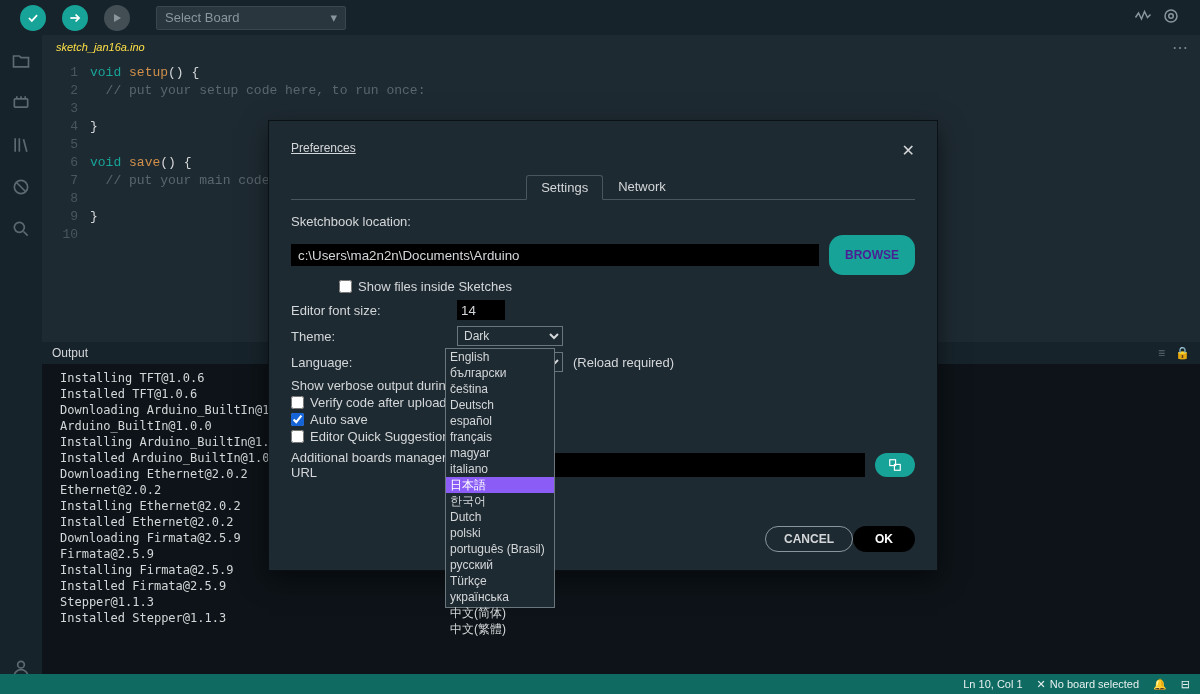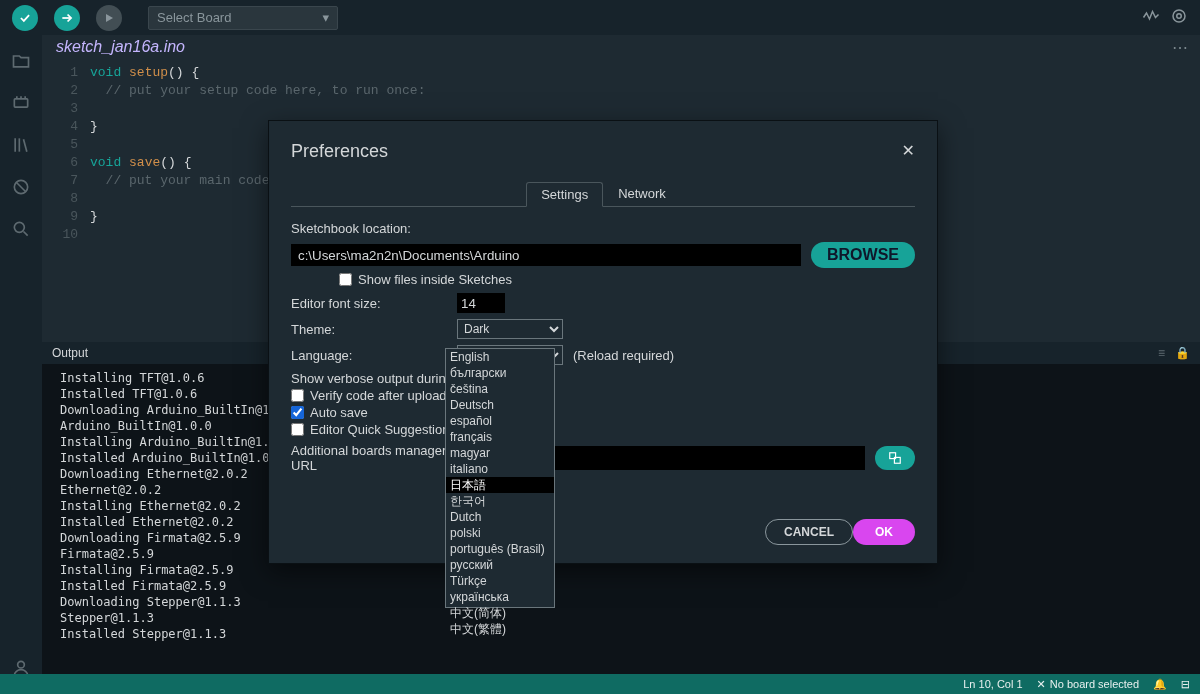--- a/index.html
+++ b/index.html
@@ -10,21 +10,21 @@
   font-size: 13px;
   color: #d4d7d9;
   overflow: hidden;
   position: relative;
 }
 .toolbar {
   height: 35px;
   background: #17232b;
   display: flex;
   align-items: center;
-  padding: 0 12px;
+  padding: 0 20px;
   gap: 16px;
 }
 .tb-btn {
   width: 26px; height: 26px;
   border-radius: 50%;
   display: flex; align-items: center; justify-content: center;
   cursor: pointer;
 }
 .tb-btn.active { background: #17a398; }
 .tb-btn.inactive { background: #424e54; }
@@ -51,23 +51,23 @@
 .rail-icon svg { width: 20px; height: 20px; }
 .user-icon { margin-top: auto; margin-bottom: 15px; }
 .tab-bar {
   position: absolute; left: 42px; top: 35px; right: 0;
   height: 25px;
   background: #1e2a32;
   display: flex; align-items: center;
 }
 .file-tab {
   padding: 4px 14px;
-  color: #c4b5fd;
+  color: #fde047;
   font-style: italic;
-  font-size: 16px;
+  font-size: 11px;
   border-bottom: 1px solid transparent;
 }
 .tab-dots { margin-left: auto; padding: 0 12px; color: #7a868c; cursor: pointer; font-size:16px;}
 .editor {
   position: absolute; left: 42px; top: 60px; right: 0;
   height: 280px;
   background: #1e2a32;
   display: flex;
   font-family: Consolas, "Courier New", monospace;
   font-size: 13px;
@@ -126,21 +126,21 @@
 .modal {
   position: absolute;
   left: 268px; top: 120px;
   width: 670px;
   background: #1e2a32;
   border: 1px solid #0a1014;
   box-shadow: 0 8px 24px rgba(0,0,0,.5);
   padding: 20px 22px 18px;
   z-index: 10;
 }
-.modal h2 { font-size: 18px; font-weight: 400; color: #d4d7d9; }
+.modal h2 { font-size: 12px; font-weight: 400; color: #d4d7d9; text-decoration: underline; }
 .modal-close { position: absolute; top: 20px; right: 22px; cursor: pointer; color:#d4d7d9; font-size:16px;}
 .modal-tabs {
   margin-top: 20px;
   border-bottom: 1px solid #4a565c;
   display: flex; justify-content: center; gap: 1px;
 }
 .modal-tab {
   padding: 4px 14px;
   cursor: pointer;
   font-size: 13px;
@@ -157,25 +157,25 @@
 .path-input {
   flex: 1;
   background: #000;
   border: 1px solid #000;
   color: #d4d7d9;
   padding: 3px 6px;
   height: 22px;
 }
 .browse-btn {
   background: #17a398;
-  color: #0f172a;
+  color: #4c1d95;
   border: none;
   border-radius: 14px;
-  padding: 4px 16px;
-  font-size: 16px;
+  padding: 13px 16px;
+  font-size: 12px;
   font-weight: 600;
   cursor: pointer;
 }
 .chk { accent-color: #1565d8; }
 .num-input {
   width: 48px; height: 20px;
   background: #000; color: #d4d7d9; border: none; padding: 0 4px;
 }
 .select-input {
   background: #1e2a32; color: #d4d7d9;
@@ -196,36 +196,36 @@
 }
 .modal-actions {
   margin-top: 46px;
   display: flex; justify-content: flex-end; 
 }
 .btn-cancel {
   background: transparent; border: 1px solid #8a969c; color: #d4d7d9;
   border-radius: 14px; padding: 5px 18px; cursor: pointer; font-size:12px;font-weight:600;
 }
 .btn-ok {
-  background: #d946ef; border: none; color: #fff;
+  background: #000000; border: none; color: #fff;
   border-radius: 14px; padding: 5px 22px; cursor: pointer; font-size:12px;font-weight:600;
 }
 
 .lang-dropdown {
   position: absolute;
   left: 445px; top: 348px;
   width: 110px;
   background: #1e2a32;
   border: 1px solid #6a767c;
   z-index: 20;
   font-size: 12px;
   max-height: 260px;
 }
 .lang-opt { padding: 1px 4px; cursor: pointer; line-height:14px;}
-.lang-opt.highlight { background: #000000; color: #fff; }
+.lang-opt.highlight { background: #8b5cf6; color: #fff; }
 </style>
 </head>
 <body>
 
 <div class="toolbar">
   <div class="tb-btn active">
     <svg viewBox="0 0 24 24" width="14" height="14" fill="none" stroke="#fff" stroke-width="3">
         <polyline points="5,12 10,17 19,7"></polyline>
       </svg>
   </div>
@@ -346,21 +346,20 @@
       <div>Installing Arduino_BuiltIn@1.0</div>
       <div>Installed Arduino_BuiltIn@1.0.0</div>
       <div>Downloading Ethernet@2.0.2</div>
       <div>Ethernet@2.0.2</div>
       <div>Installing Ethernet@2.0.2</div>
       <div>Installed Ethernet@2.0.2</div>
       <div>Downloading Firmata@2.5.9</div>
       <div>Firmata@2.5.9</div>
       <div>Installing Firmata@2.5.9</div>
       <div>Installed Firmata@2.5.9</div>
-      <div>Downloading Stepper@1.1.3</div>
       <div>Stepper@1.1.3</div>
       <div>Installed Stepper@1.1.3</div>
     </div>
 </div>
 
 <div class="status-bar">
   <span class="status-item">Ln 10, Col 1</span>
   <span class="status-item">✕ <span>No board selected</span></span>
   <span class="status-item">🔔</span>
   <span class="status-item">⊟</span>

